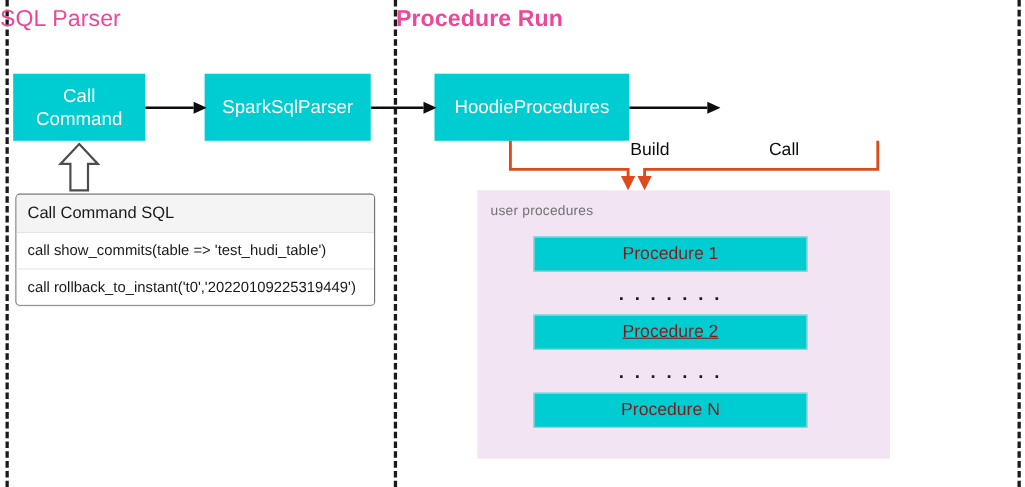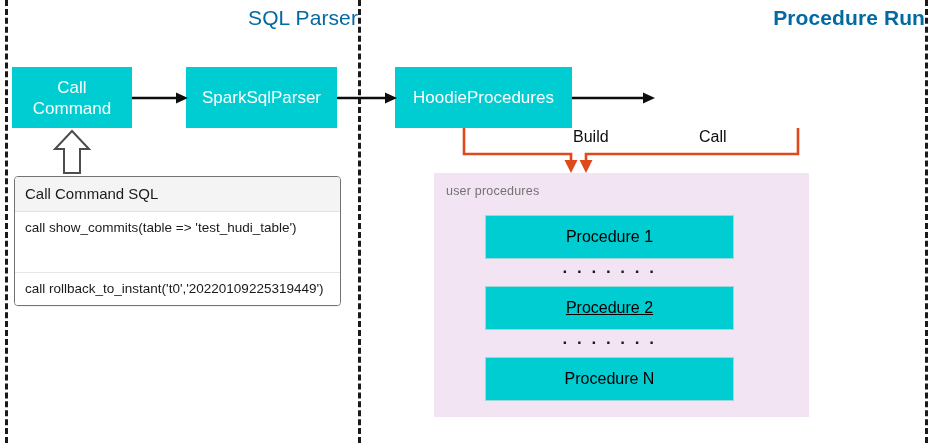--- a/index.html
+++ b/index.html
@@ -29,25 +29,25 @@
     border-left: 3px dashed #1a1a1a;
   }
   #vdash-left   { left: 5px; }
   #vdash-mid    { left: 358px; }
   #vdash-right  { left: 925px; }
 
   
   .section-title {
     position: absolute;
     font-size: 21px;
-    color: #0369a1;
+    color: #ec4899;
     font-weight: 400;
     letter-spacing: .1px;
     white-space: nowrap;
-    text-align: right;
+    text-align: left;
   }
   #title-sql   { left: 0px;   top: 6px;  width: 358px; }
   #title-proc  { left: 360px; top: 6px;  width: 565px; font-weight: bold; }
 
   
   .node {
     position: absolute;
     background: #00CDD2;
     color: #ffffff;
     display: flex;
@@ -104,21 +104,20 @@
   }
   #sql-table .sql-row {
     background: #ffffff;
     font-size: 13.5px;
     color: #1a1a1a;
     padding: 8px 10px 9px 10px;
     white-space: nowrap;
   }
   #sql-table .sql-row + .sql-row {
     border-top: 1px solid #e6e6e6;
-    margin-top: 28px;
   }
 
   
   #orange-connectors {
     position: absolute;
     left: 460px;
     top: 126px;
     width: 365px;
     height: 52px;
   }
@@ -148,25 +147,25 @@
     left: 12px;
     top: 11px;
     font-size: 12.5px;
     color: #737373;
     letter-spacing: .2px;
   }
   .proc-box {
     position: absolute;
     left: 51px;
     width: 249px;
-    height: 44px;
+    height: 32px;
     background: #00CDD2;
     border: 1px solid #9fd8d8;
     box-sizing: border-box;
-    color: #000000;
+    color: #7f1d1d;
     font-size: 16px;
     display: flex;
     align-items: center;
     justify-content: center;
     text-align: center;
   }
   #proc-1 { top: 42px; }
   #proc-2 { top: 113px; text-decoration: underline; }
   #proc-3 { top: 184px; }
 

